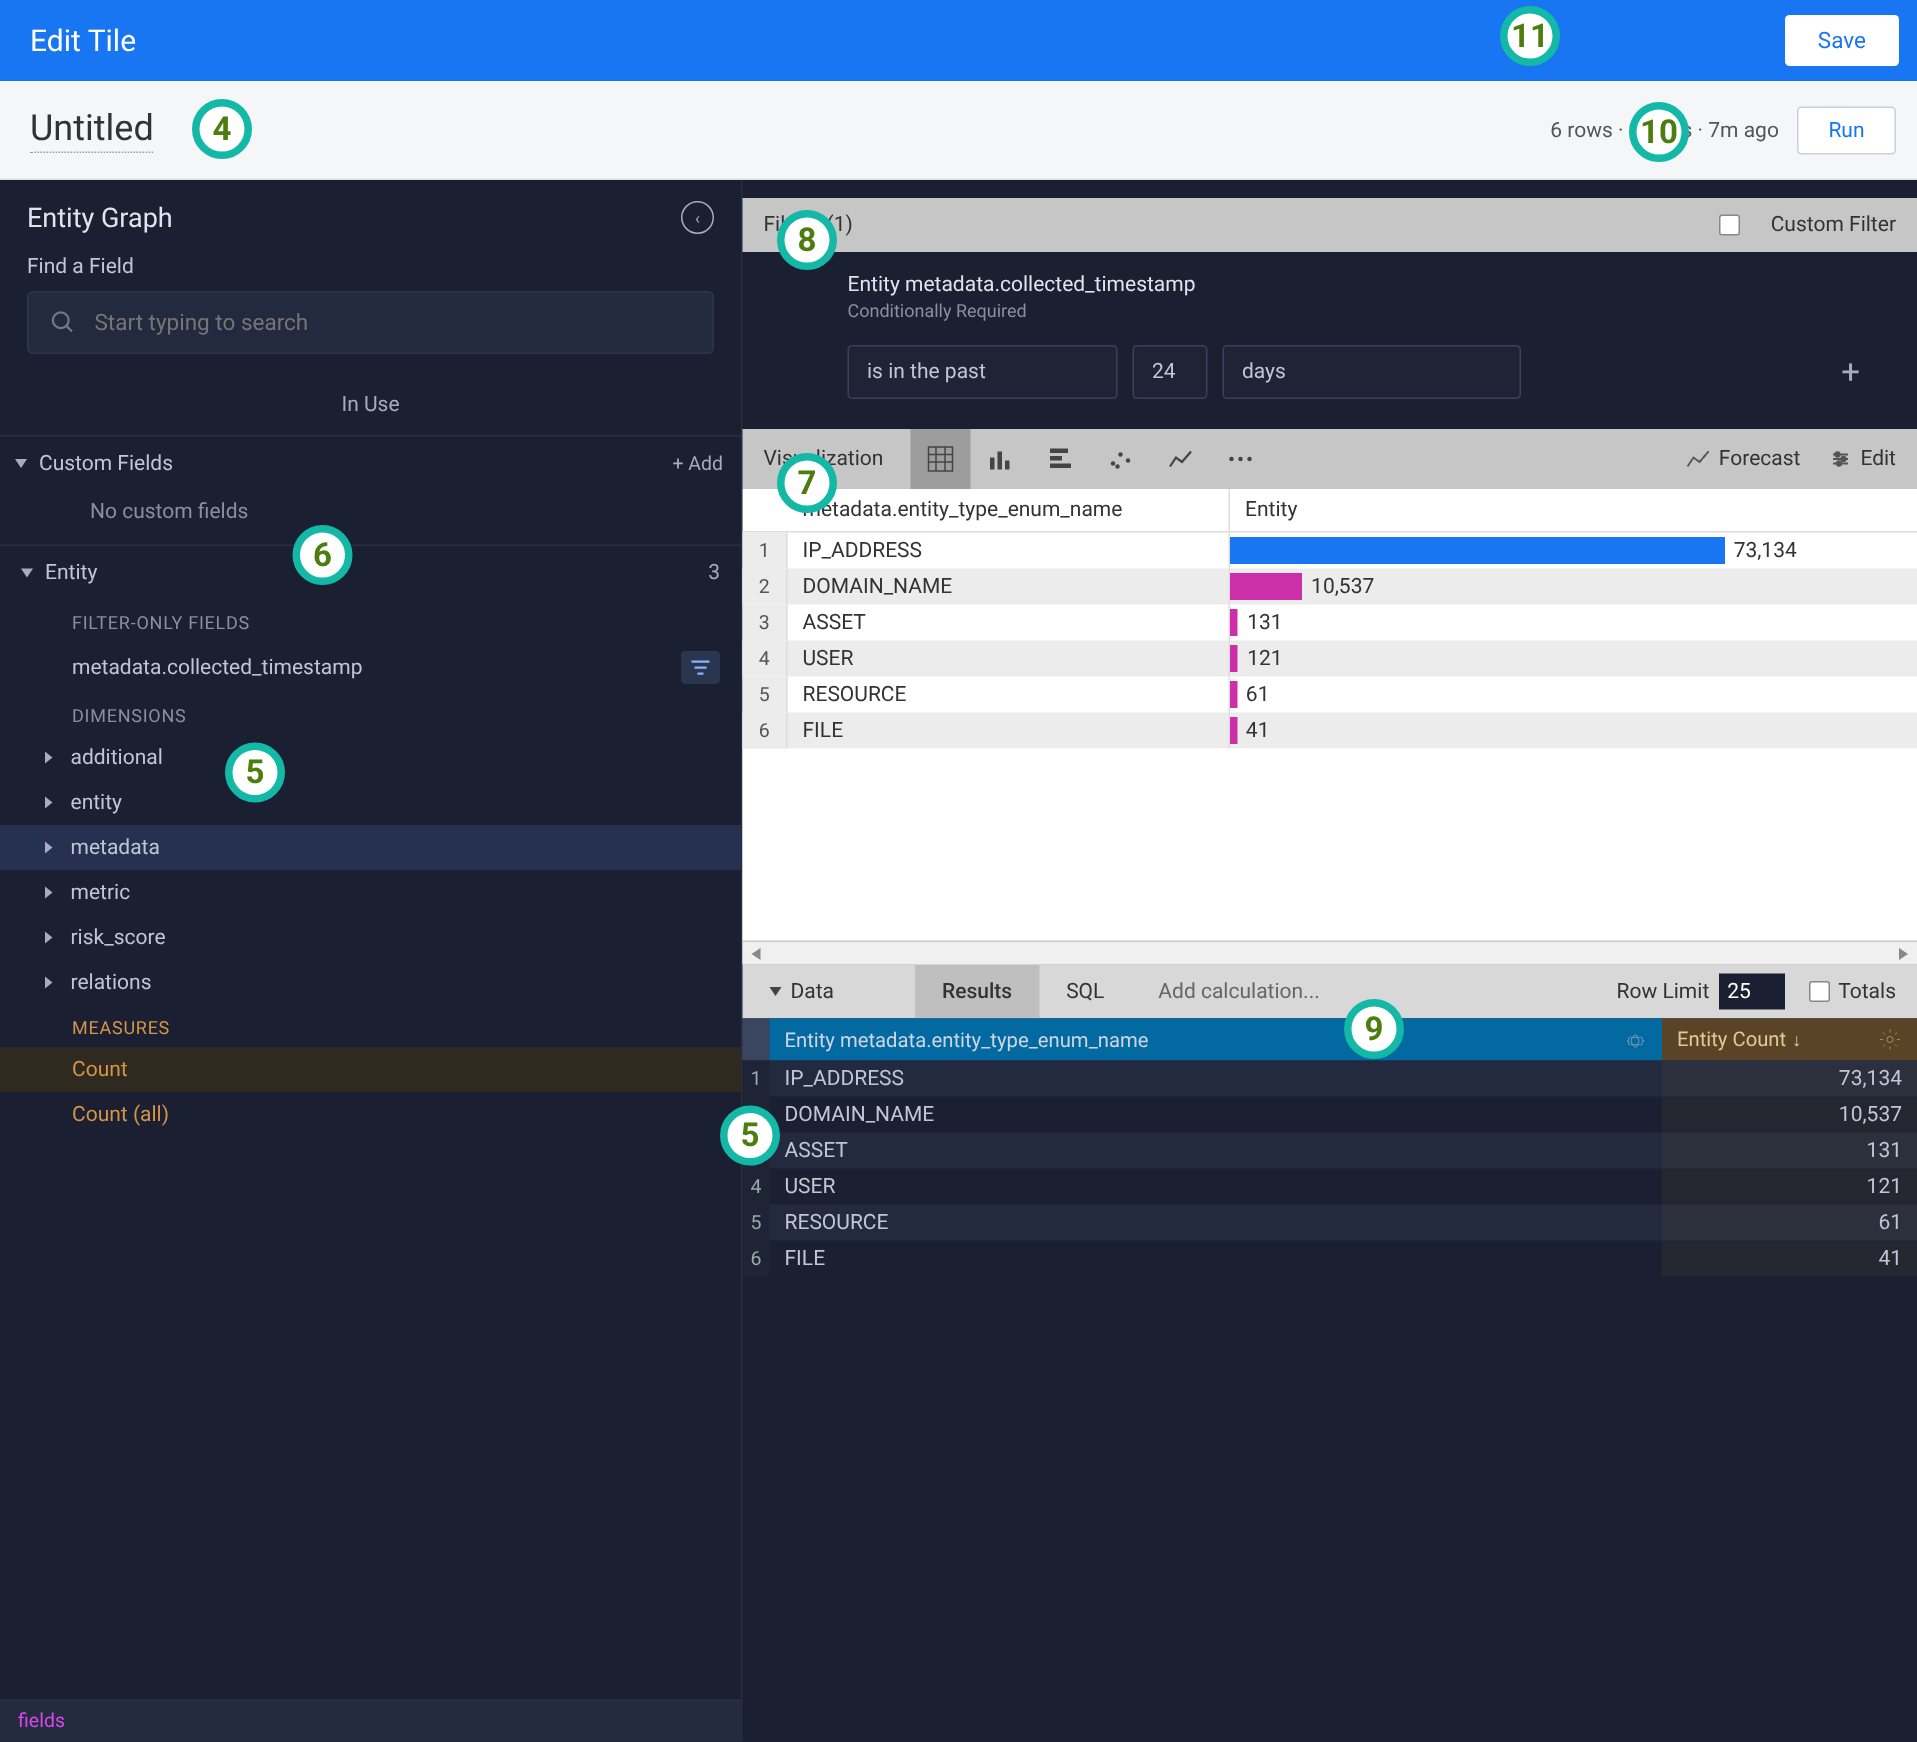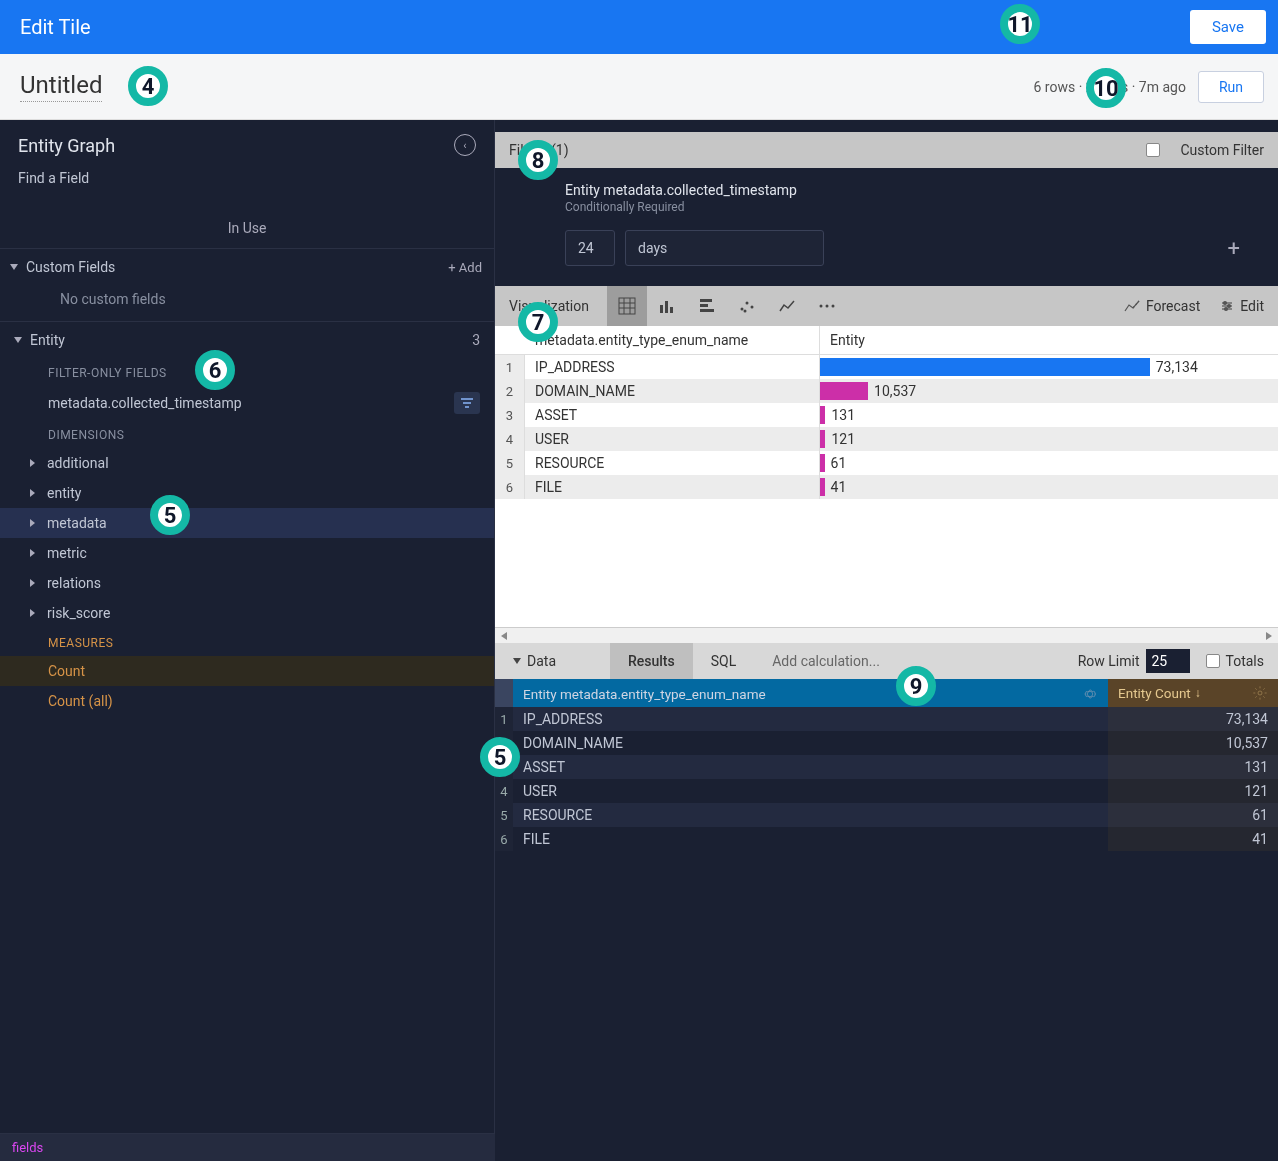--- a/index.html
+++ b/index.html
@@ -111,21 +111,21 @@
 .gear{width:16px;height:16px;opacity:0.7; margin-left:auto;}
 .arrow-down{font-size:12px;}
 
 .res-row { display:flex; height:24px; font-size:14px; align-items:stretch;}
 .res-row.dark { background:#232a40;}
 .res-row .r-idx { width:18px; color:#8a8; color:#9aa; font-size:13px; display:flex; align-items:center; justify-content:center; background:#1e2436;}
 .res-row .r-c1 { flex:1; color:#c0c6d4; padding:0 10px; display:flex; align-items:center;}
 .res-row .r-c2 { width:170px; color:#c0c6d4; padding:0 10px; display:flex; align-items:center; justify-content:flex-end; background:rgba(100,80,40,0.15);}
 
 
-.callout { position:absolute; width:40px; height:40px; border:8px solid #14b8a6; border-radius:50%; background:#fff; color:#0f172a; font-weight:700; font-size:22px; display:flex; align-items:center; justify-content:center; z-index:50;}
+.callout { position:absolute; width:40px; height:40px; border:5px solid #14b8a6; border-radius:50%; background:#fff; color:#4d7c0f; font-weight:700; font-size:22px; display:flex; align-items:center; justify-content:center; z-index:50;}
 
 svg { display:block;}
 </style>
 </head>
 <body>
 
 <div class="topbar">
   <span class="topbar-title">Edit Tile</span>
   <button class="save-btn">Save</button>
 </div>
@@ -141,20 +141,27 @@
 </div>
 
 <div class="main">
 
   <div class="left-panel">
     <div class="lp-header">
       <span class="lp-title">Entity Graph</span>
       <span class="chev-circle">‹</span>
     </div>
     <div class="find-label">Find a Field</div>
+    <div class="search-box">
+      <svg class="search-icon" viewBox="0 0 24 24" fill="none" stroke="#aab" stroke-width="2">
+          <circle cx="10" cy="10" r="7"></circle>
+          <line x1="20" y1="20" x2="15" y2="15"></line>
+        </svg>
+      <input placeholder="Start typing to search" style="">
+    </div>
     <div class="tabs-row">
       <div class="tab">In Use</div>
     </div>
 
     <div class="section-head">
       <span class="tri"></span>
       <span>Custom Fields</span>
       <span class="spacer"></span>
       <span class="add-link">+  Add</span>
     </div>
@@ -191,25 +198,25 @@
           <div class="dim-row selected">
             <span class="tri-r"></span>
             <span>metadata</span>
           </div>
           <div class="dim-row">
             <span class="tri-r"></span>
             <span>metric</span>
           </div>
           <div class="dim-row">
             <span class="tri-r"></span>
+            <span>risk_score</span>
+          </div>
+          <div class="dim-row">
+            <span class="tri-r"></span>
             <span>relations</span>
-          </div>
-          <div class="dim-row">
-            <span class="tri-r"></span>
-            <span>risk_score</span>
           </div>
         </div>
       <div class="sub-label" style="color:#d69347">MEASURES</div>
       <div class="measure-row selected">Count</div>
       <div class="measure-row">Count (all)</div>
     </div>
     <div class="bottom-strip">fields</div>
   </div>
 
   <div class="right-panel">
@@ -219,20 +226,21 @@
       <span class="sp"></span>
       <label class="custom-filter">
         <span class="checkbox"></span>
         <span>Custom Filter</span>
       </label>
     </div>
     <div class="filter-body">
       <div class="filter-title">Entity metadata.collected_timestamp</div>
       <div class="filter-sub">Conditionally Required</div>
       <div class="filter-inputs">
+        <div class="fi-box fi-sel">is in the past</div>
         <div class="fi-box fi-num">24</div>
         <div class="fi-box fi-unit">days</div>
         <span class="plus-btn">+</span>
       </div>
     </div>
 
     <div class="viz-bar">
       <span class="viz-label">Visualization</span>
       <span class="viz-icon active">
           <svg width="18" height="18" viewBox="0 0 18 18" fill="#444">

